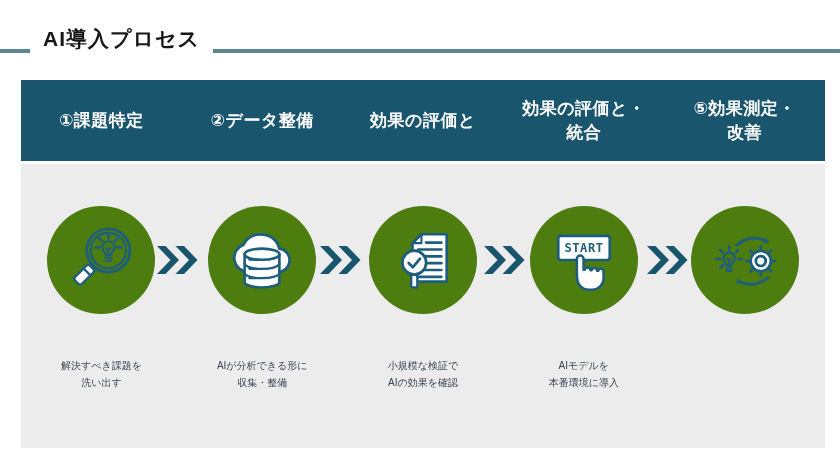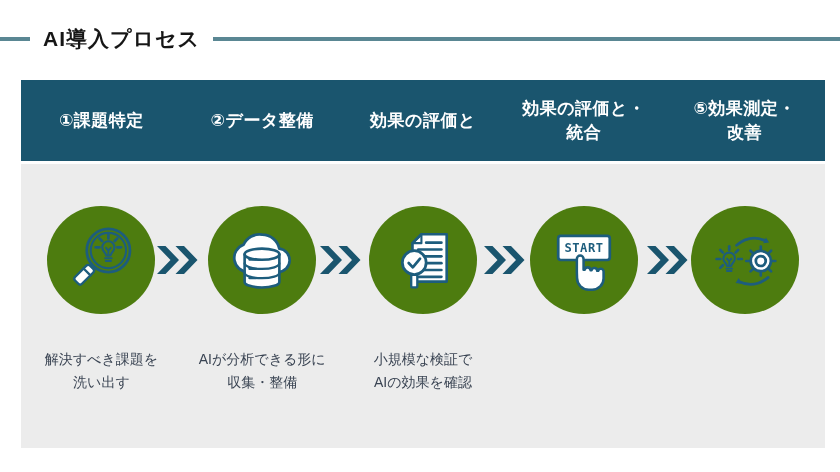--- a/index.html
+++ b/index.html
@@ -5,21 +5,21 @@
   :root{
     --accent:#1a556e; --icon:#1d5d7d; --panel:#ececec; --rule:#5a8793; --text:#3a4453;
   }
   *{box-sizing:border-box;}
   html,body{margin:0;padding:0;}
   body{
     width:840px;height:472px;position:relative;overflow:hidden;background:#ffffff;
     font-family:"Liberation Sans","DejaVu Sans",sans-serif;
   }
   
-  .title-row{position:absolute;top:25px;left:0;right:0;display:flex;align-items:center;}
+  .title-row{position:absolute;top:25px;left:0;right:0;display:flex;align-items:flex-end;}
   .rule{height:4px;background:var(--rule);}
   .rule-left{width:30px;}
   .rule-right{flex:1;}
   .page-title{font-size:21px;font-weight:bold;color:#161616;margin:0 13px;letter-spacing:1px;white-space:nowrap;}
   
   .steps{position:absolute;left:21px;right:15px;top:80px;height:368px;display:flex;}
   .step{flex:1;display:flex;flex-direction:column;min-width:0;}
   .step-header{
     height:81px;margin-bottom:3px;background:var(--accent);color:#fff;
     font-weight:bold;font-size:17px;line-height:1.4;letter-spacing:.5px;
@@ -31,21 +31,21 @@
   .ic{width:80px;height:80px;}
   .ic *{stroke:var(--icon);stroke-width:2.5;stroke-linecap:round;stroke-linejoin:round;fill:none;}
   .ic .f{fill:#ffffff;}
   .ic .s{fill:var(--icon);stroke:none;}
   .ic .w18{stroke-width:1.8;}
   .ic .w2{stroke-width:2;}
   .ic .w22{stroke-width:2.2;}
   .ic .teeth{stroke-width:4.6;stroke-linecap:butt;}
   .ic text{fill:var(--icon);stroke:none;font-family:"DejaVu Sans Mono","Liberation Mono",monospace;
     font-size:11.5px;font-weight:bold;letter-spacing:.5px;}
-  .step-desc{margin-top:34px;font-size:14px;line-height:1.65;color:var(--text);
+  .step-desc{margin-top:44px;font-size:10px;line-height:1.65;color:var(--text);
     text-align:center;white-space:pre-line;}
   
   .gap-arrow{position:absolute;top:166px;width:42px;height:28px;transform:translateX(-50%);}
   .gap-arrow svg{width:100%;height:100%;display:block;}
   .gap-arrow polygon{fill:var(--accent);}
   .a1{left:19.48%;} .a2{left:39.83%;} .a3{left:60.17%;} .a4{left:80.52%;}
 </style>
 </head>
 <body>
 
@@ -145,20 +145,22 @@
 統合</span>
     </div>
     <div class="step-body">
       <div class="icon-circle">
         <svg class="ic" viewBox="0 0 76 76">
           <rect class="f" style="stroke-width:2.6" x="13.5" y="15" width="49" height="23" rx="2.5"></rect>
           <text x="38" y="30.5" text-anchor="middle">START</text>
           <path class="f" style="stroke-width:2.4" d="M31.2 49.5 V37 c0-1.8 1.45-3.2 3.2-3.2 c1.75 0 3.2 1.4 3.2 3.2 v10.2 h1.1 c.3-1.3 1.4-2.2 2.7-2.2 c1.5 0 2.7 1.2 2.8 2.7 h1 c.3-1.2 1.3-2.1 2.6-2.1 c1.5 0 2.7 1.2 2.8 2.7 h.9 c.3-1.1 1.3-1.9 2.5-1.9 c1.4 0 2.6 1.2 2.6 2.6 v6.5 c0 6-4.9 10.8-10.8 10.8 h-3.2 c-6.2 0-11.2-5-11.2-11.2 z"></path>
         </svg>
       </div>
+      <div class="step-desc">AIモデルを
+本番環境に導入</div>
     </div>
   </div>
 
   <div class="step">
     <div class="step-header">
       <span>⑤効果測定・
 改善</span>
     </div>
     <div class="step-body">
       <div class="icon-circle">

